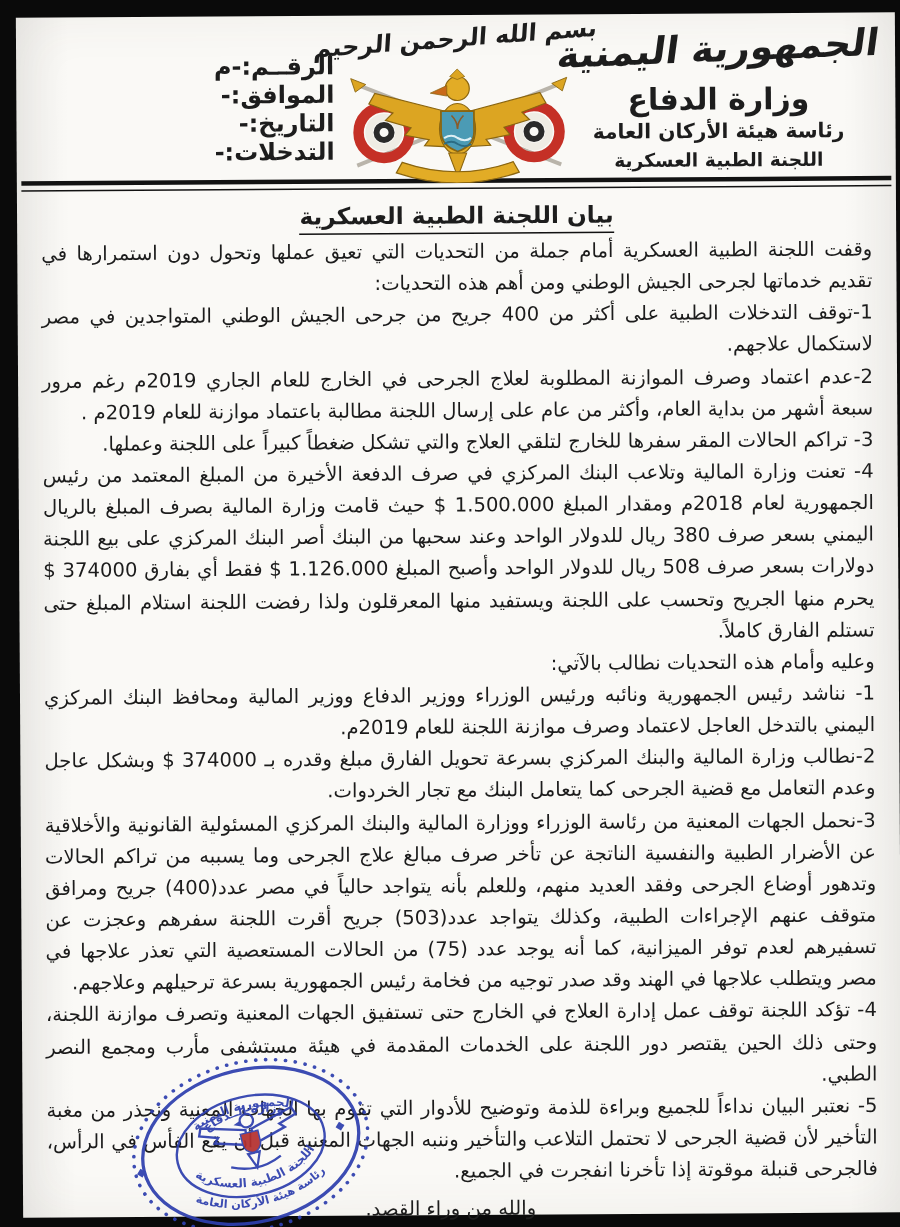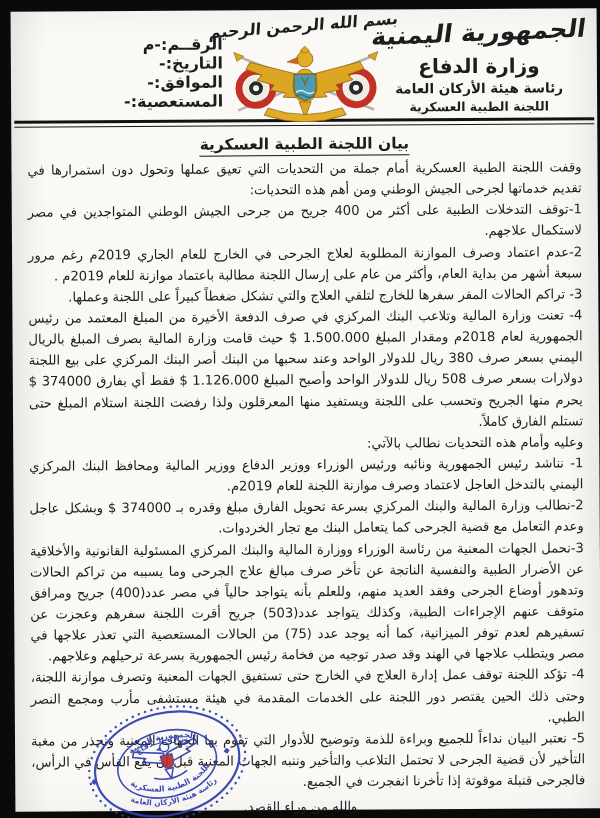--- a/index.html
+++ b/index.html
@@ -101,23 +101,23 @@
         <path d="M80,52 q5,-3 9,0 q5,3 9,0" fill="none" stroke="#2b6c84" stroke-width="1.2"></path>
         <path d="M85,33 q4,4 4,9 M93,33 q-4,4 -4,9" fill="none" stroke="#8a5b2a" stroke-width="1.1"></path>
 
         <polygon points="83,58 95,58 89,74" fill="#dca522" stroke="#8a6510" stroke-width="0.7"></polygon>
 
         <path d="M52,64 Q89,77 126,64 l4,7 Q89,85 48,71 z" fill="#e2ac26" stroke="#8a6510" stroke-width="0.8"></path>
       </svg>
 
       <div class="hdr-left">
         <div>الرقــم:-م</div>
+        <div>الموافق:-</div>
         <div>التاريخ:-</div>
-        <div>الموافق:-</div>
-        <div>المستعصية:-</div>
+        <div>التدخلات:-</div>
       </div>
     </div>
 
     <div class="rule"></div>
 
     <div class="content">
       <div class="doc-title">
         <span>بيان اللجنة الطبية العسكرية</span>
       </div>
 

